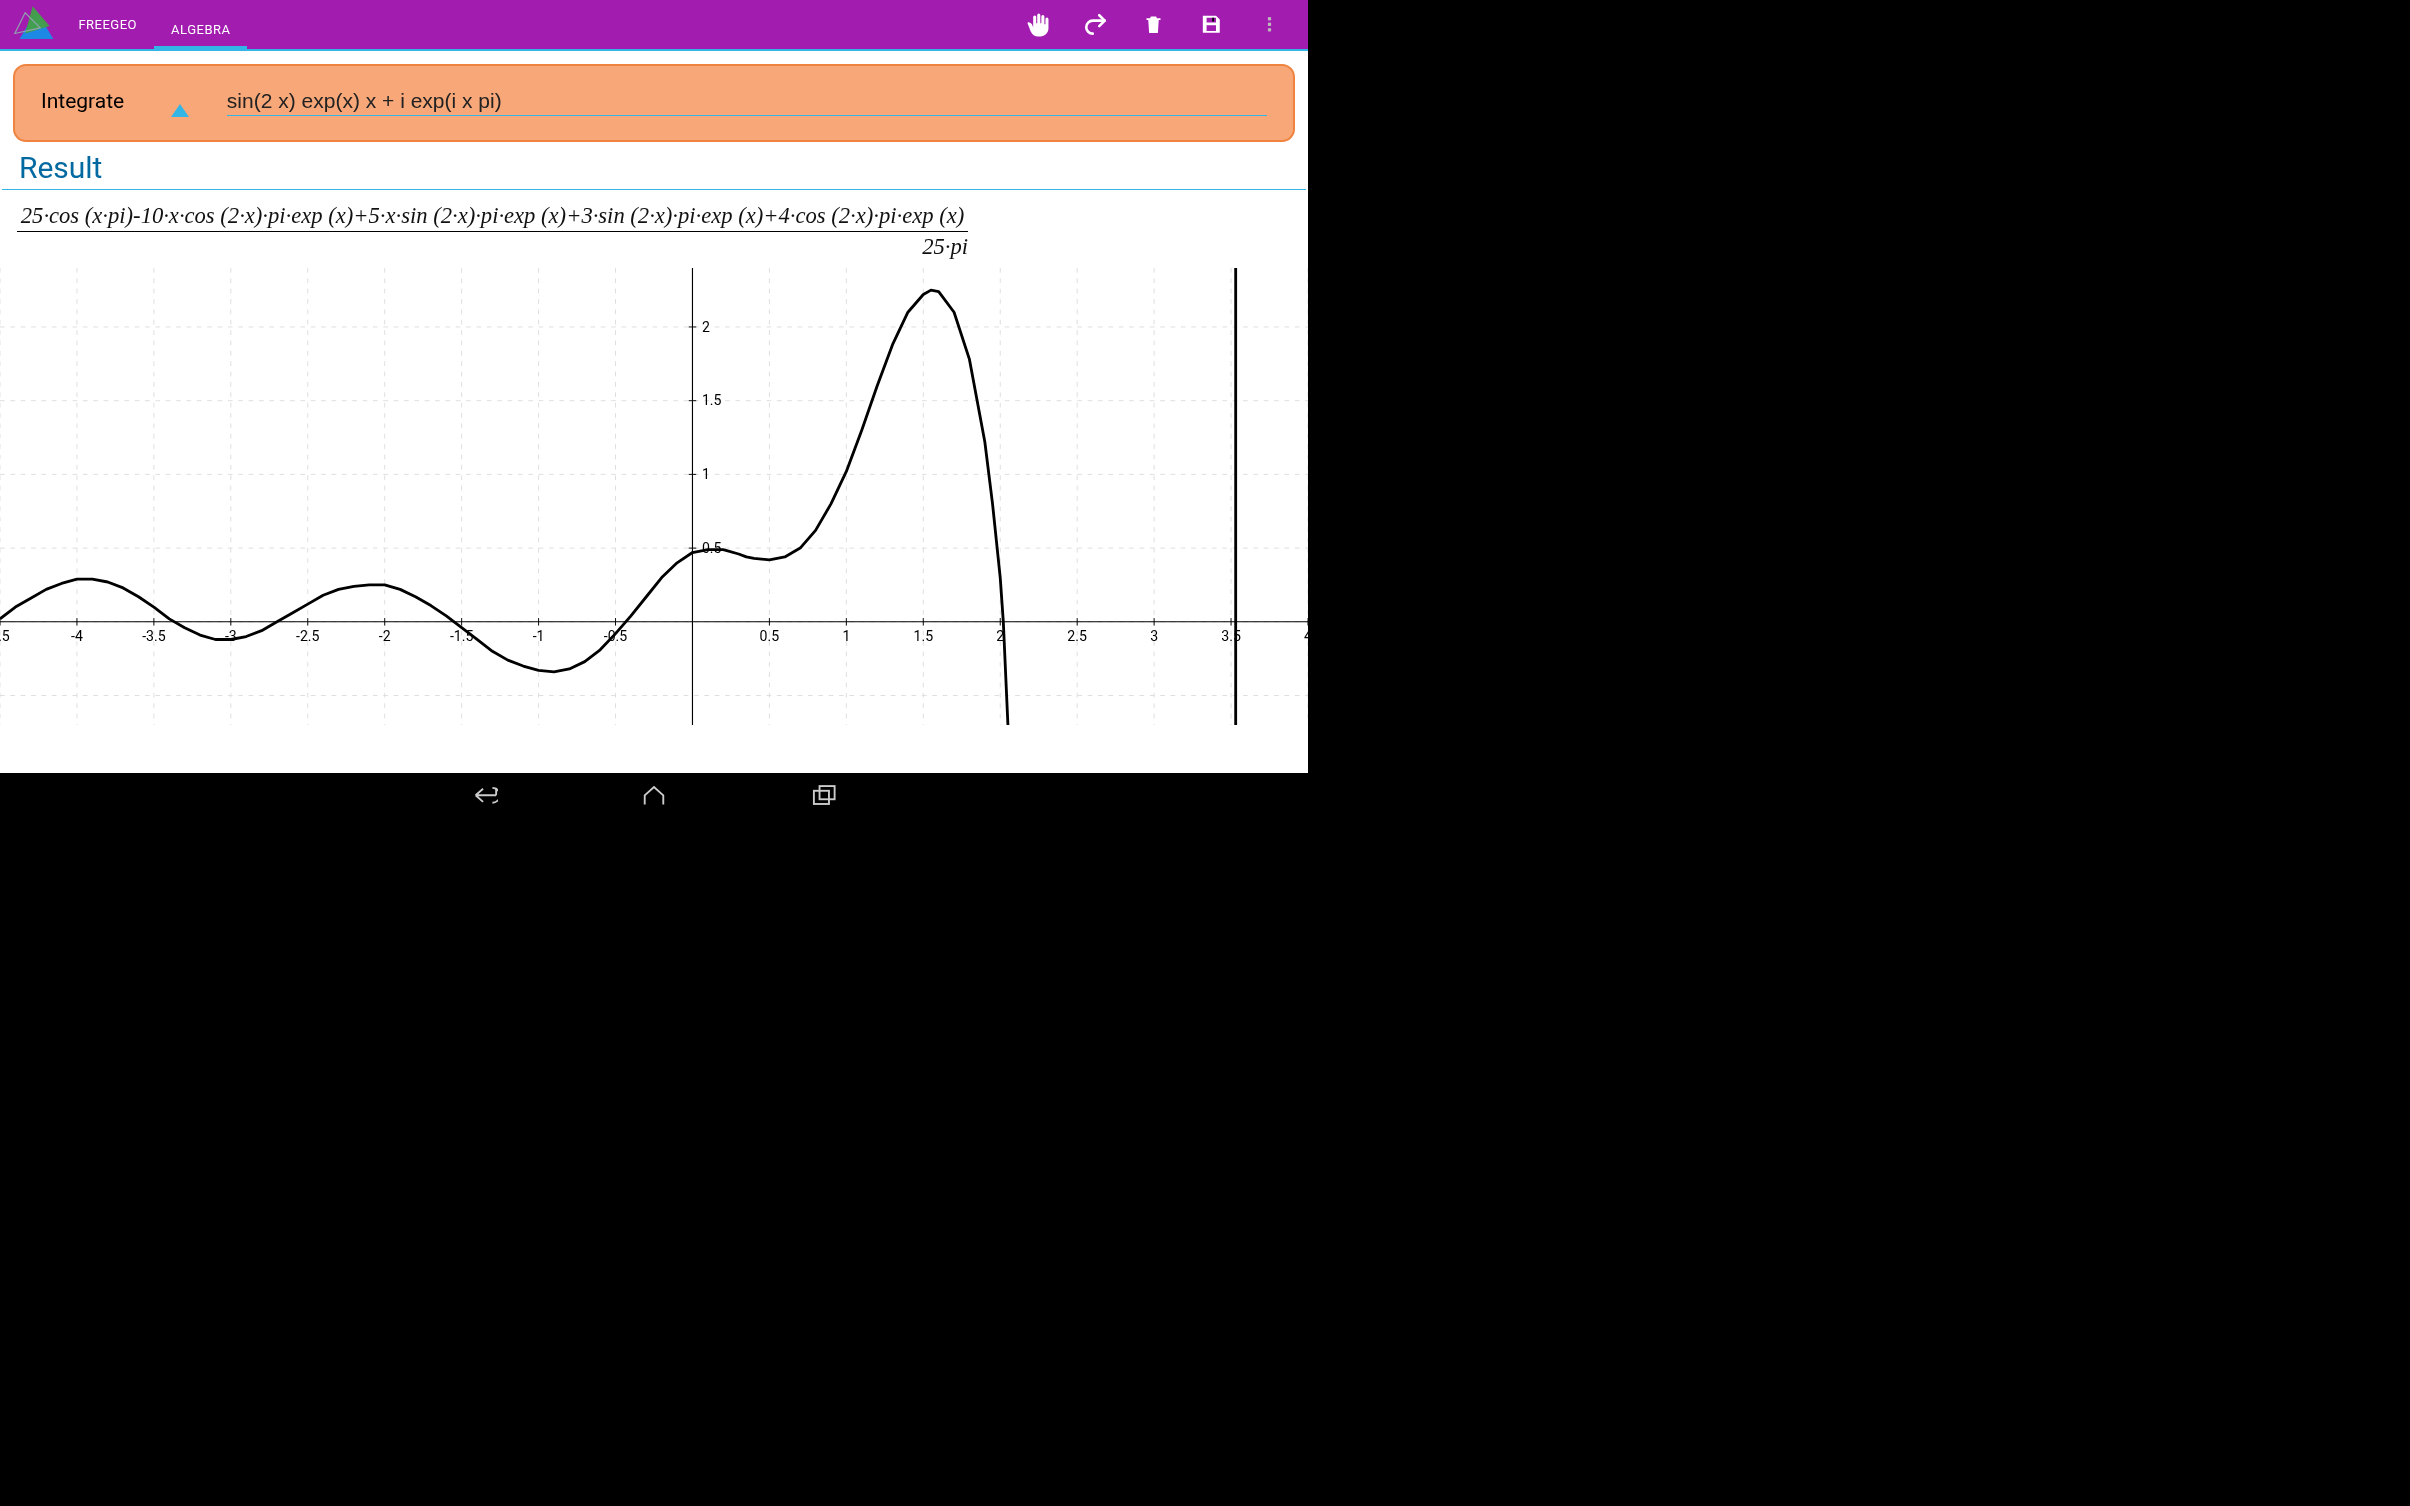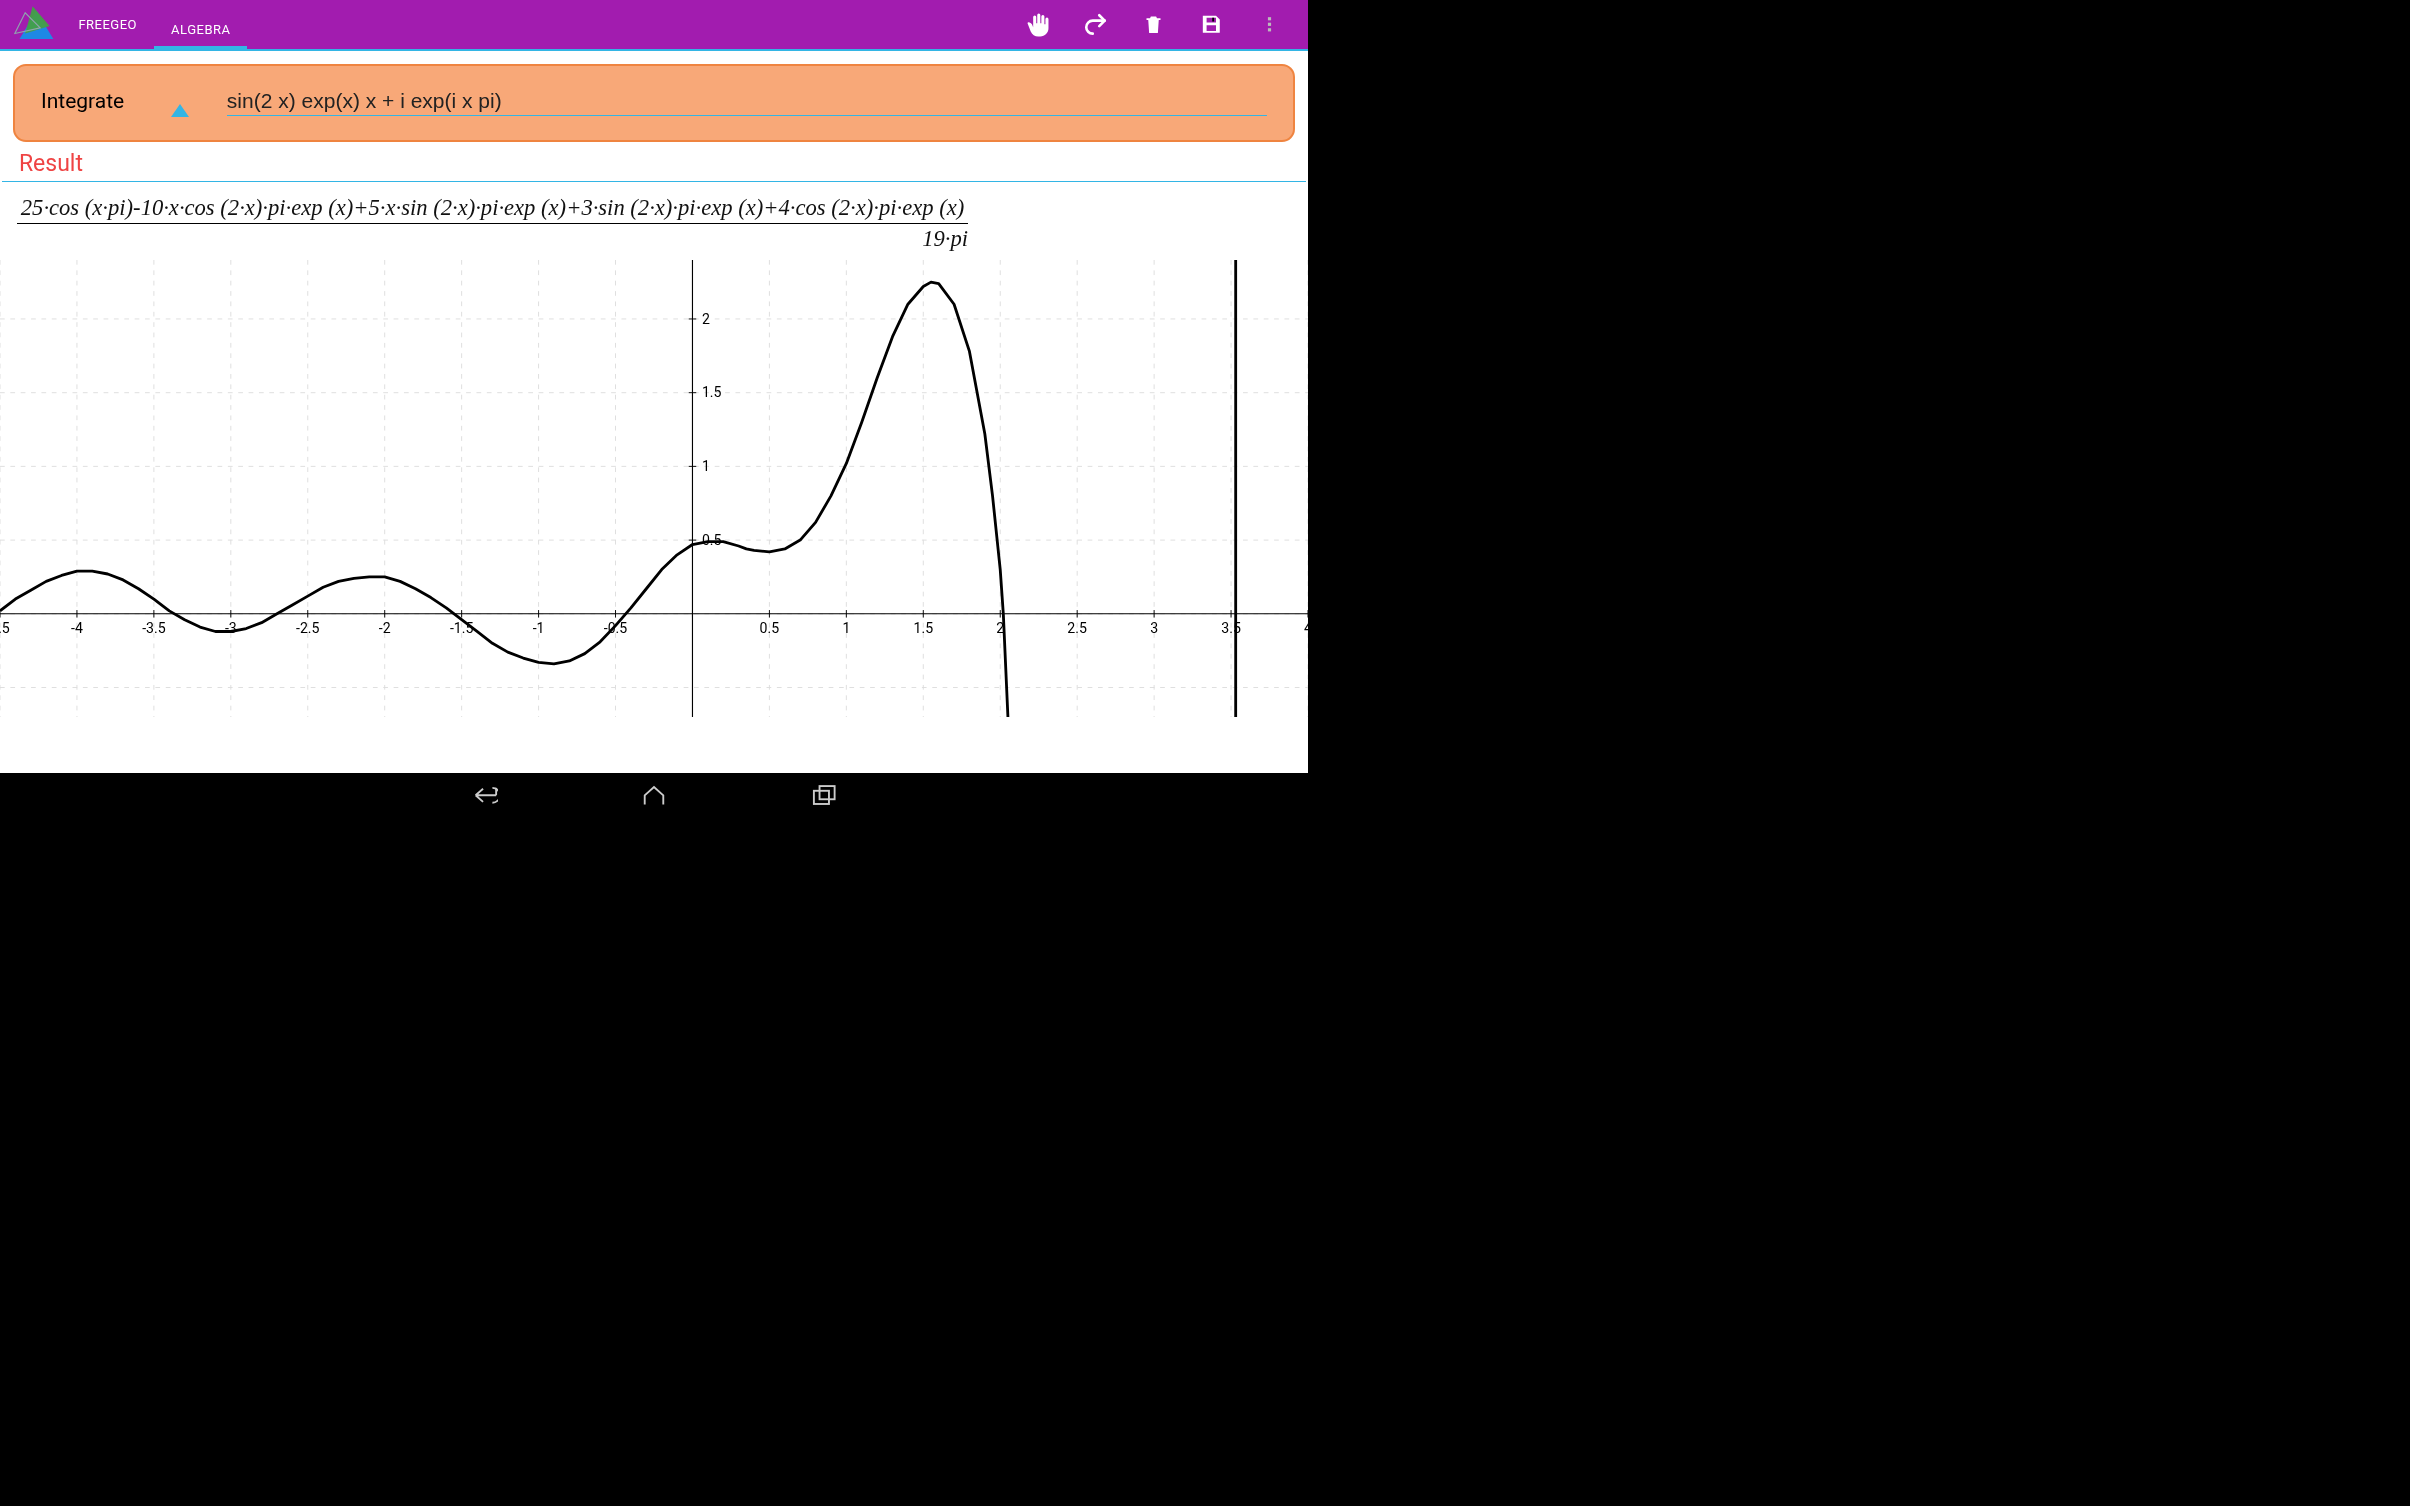--- a/index.html
+++ b/index.html
@@ -8,21 +8,21 @@
 .logo{width:52px;height:42px;display:flex;align-items:center;justify-content:center}
 .tab{padding:0 17px;height:49px;display:flex;align-items:center;cursor:pointer;color:#fff;font-weight:400}
 .tab.active{border-bottom:3.8px solid #33b5e5;padding-top:12px}
 .spacer{flex:1}
 .action-icon{width:58px;height:49px;display:flex;align-items:center;justify-content:center;color:#fff;cursor:pointer}
 .content{flex:1;background:#fff;border-top:2.8px solid #33b5e5;padding:0;overflow:hidden;position:relative}
 .input-card{margin:13px 13px 0 13px;background:#f8a878;border:2.8px solid #ef8440;border-radius:13px;padding:21px 26px 24.5px 26px;display:flex;align-items:center;gap:47px}
 .op-label{font-size:21px;color:#000000}
 .expr-input{flex:1;border:none;border-bottom:1.9px solid #33b5e5;background:transparent;font-size:21px;color:#222;padding:1.9px 0;outline:none}
 .sel-handle{width:0;height:0;border-left:9.4px solid transparent;border-right:9.4px solid transparent;border-bottom:13px solid #33b5e5;position:relative;top:9.4px;margin-right:-9.4px}
-.result-label{color:#ef4444;font-size:23px;padding:7.5px 17px 3.8px 17px;border-bottom:0.9px solid #33b5e5;margin:0 1.9px}
+.result-label{color:#0369a1;font-size:30px;padding:7.5px 17px 3.8px 17px;border-bottom:0.9px solid #33b5e5;margin:0 1.9px}
 .formula{font-family:"Times New Roman",serif;font-style:italic;font-size:22.6px;padding:13px 17px 7.5px 17px;color:#111}
 .formula .frac{display:inline-block;text-align:right;vertical-align:middle}
 .formula .num{display:block;border-bottom:1.4px solid #000;padding:0 3.8px 2.8px 3.8px}
 .formula .den{display:block;padding-top:1.9px}
 .plot{position:relative;margin:0;width:100%;height:457px}
 .navbar{height:45px;background:#000;display:flex;align-items:center;justify-content:center;gap:132px}
 .nav-icon{color:#aaa;display:flex;align-items:center;justify-content:center;width:38px;height:38px}
 svg{display:block}
 </style>
 </head>
@@ -76,21 +76,21 @@
     <span class="op-label">Integrate</span>
     <span class="sel-handle"></span>
     <input class="expr-input" type="text" value="sin(2 x) exp(x) x + i exp(i x pi)" style="">
   </div>
 
   <div class="result-label">Result</div>
 
   <div class="formula">
     <span class="frac">
       <span class="num">25·cos (x·pi)-10·x·cos (2·x)·pi·exp (x)+5·x·sin (2·x)·pi·exp (x)+3·sin (2·x)·pi·exp (x)+4·cos (2·x)·pi·exp (x)</span>
-      <span class="den">19·pi</span>
+      <span class="den">25·pi</span>
     </span>
   </div>
 
   <svg class="plot" id="plot" preserveAspectRatio="none" viewBox="0 0 1389 485">
       <line x1="0" y1="0" x2="0" y2="485" stroke="#ddd" stroke-dasharray="5 6" stroke-width="1"></line>
       <line x1="81.70588235294117" y1="0" x2="81.70588235294117" y2="485" stroke="#ddd" stroke-dasharray="5 6" stroke-width="1"></line>
       <line x1="163.41176470588235" y1="0" x2="163.41176470588235" y2="485" stroke="#ddd" stroke-dasharray="5 6" stroke-width="1"></line>
       <line x1="245.11764705882354" y1="0" x2="245.11764705882354" y2="485" stroke="#ddd" stroke-dasharray="5 6" stroke-width="1"></line>
       <line x1="326.8235294117647" y1="0" x2="326.8235294117647" y2="485" stroke="#ddd" stroke-dasharray="5 6" stroke-width="1"></line>
       <line x1="408.5294117647059" y1="0" x2="408.5294117647059" y2="485" stroke="#ddd" stroke-dasharray="5 6" stroke-width="1"></line>

